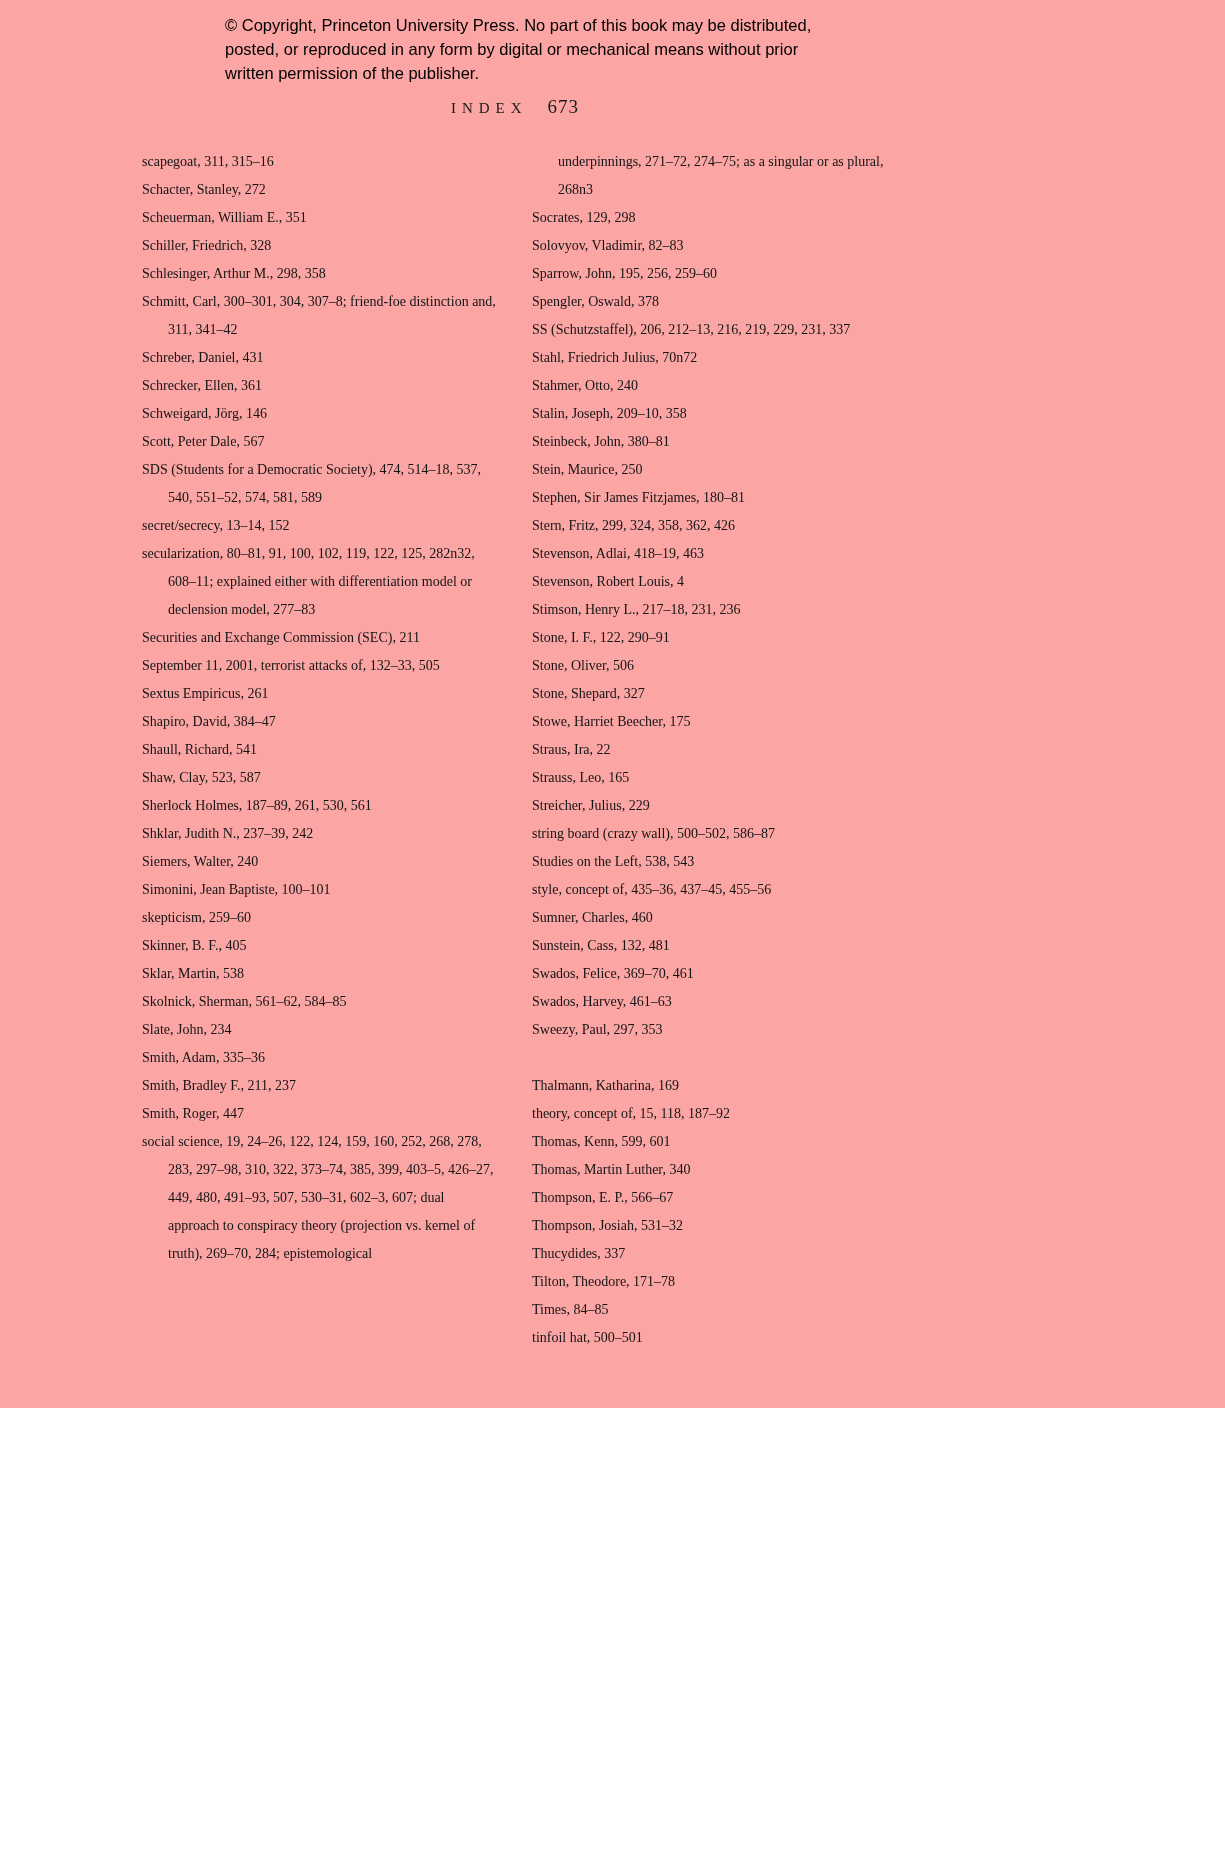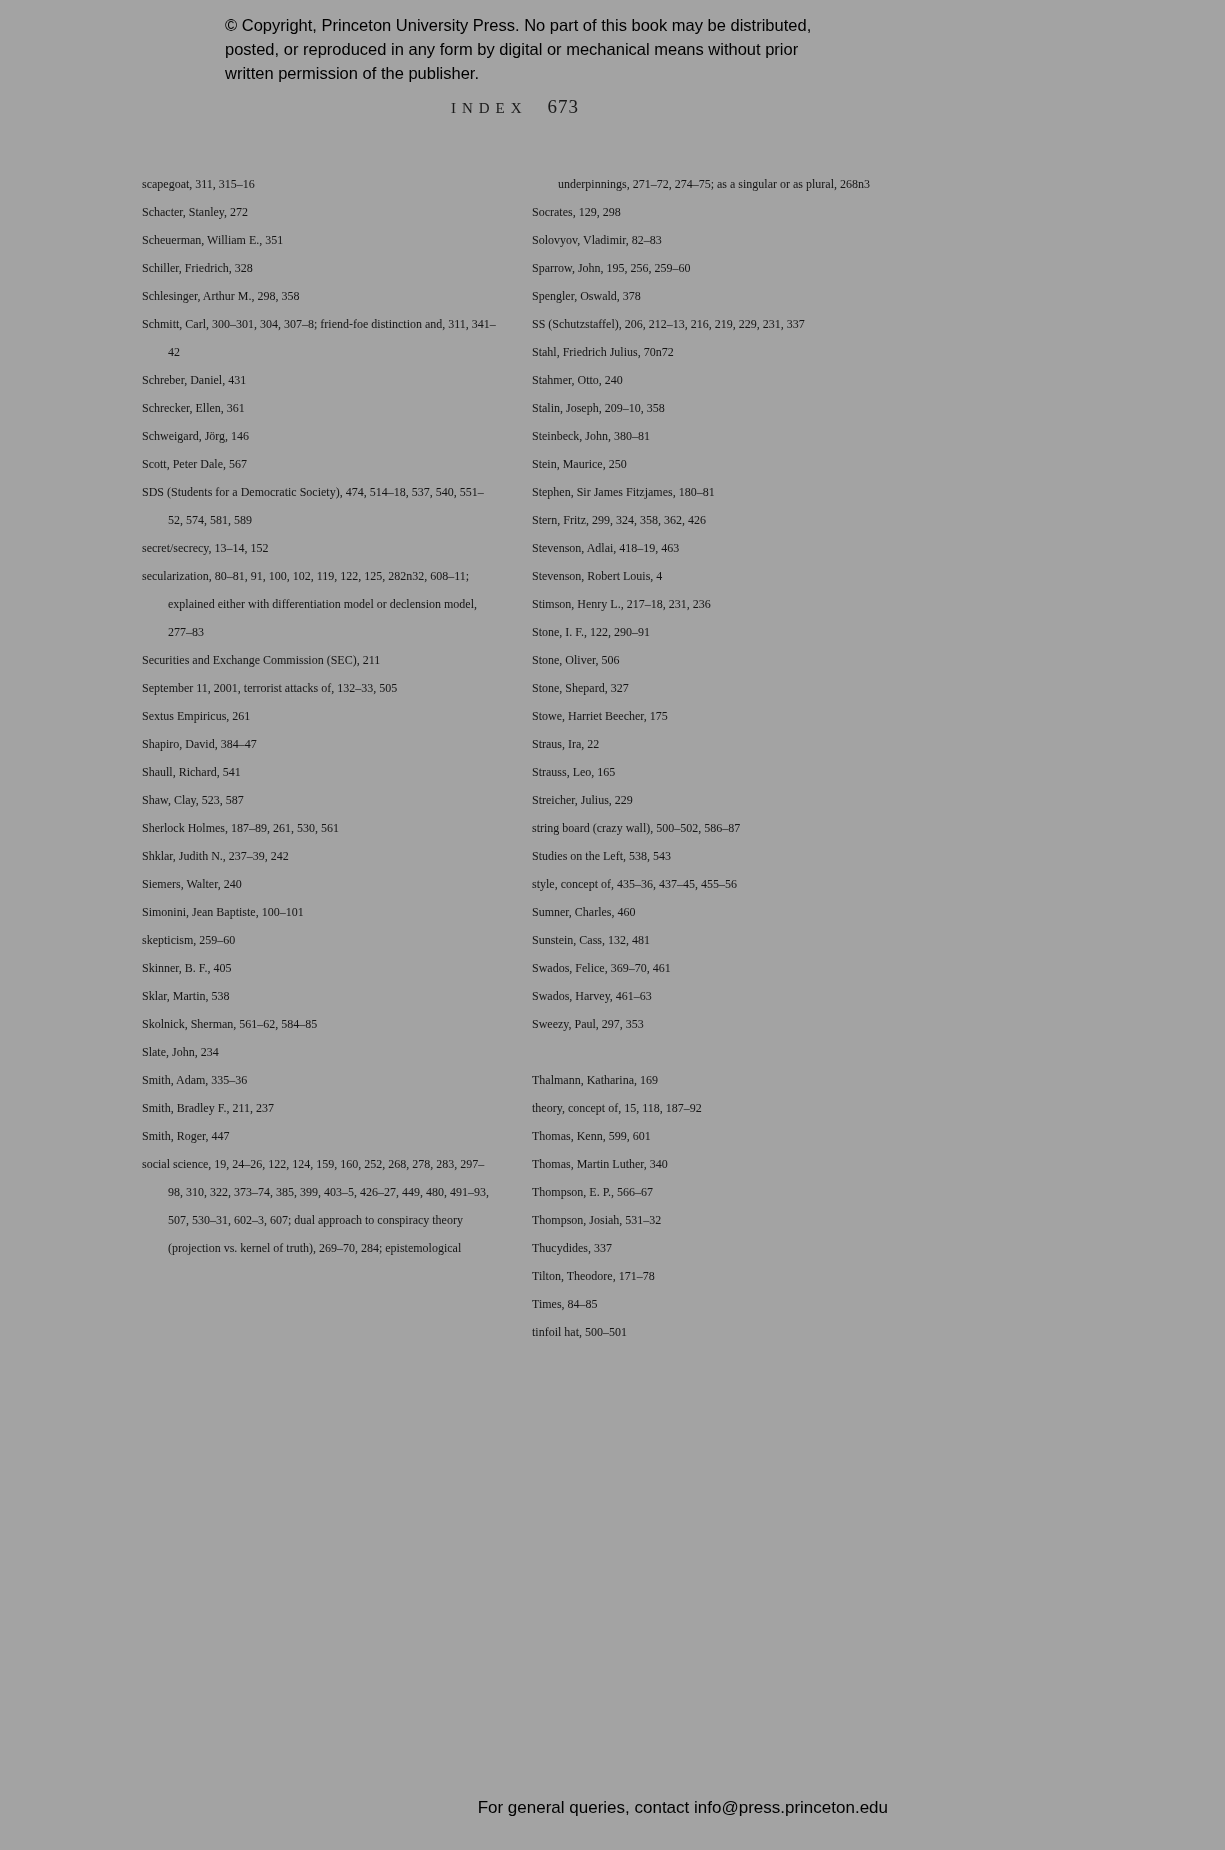--- a/index.html
+++ b/index.html
@@ -3,22 +3,22 @@
 <meta charset="utf-8">
 <style>
   html, body {
     margin: 0;
     padding: 0;
     background: #ffffff;
   }
   .page {
     position: relative;
     width: 1225px;
-    height: 1850px;
-    background: #a3a3a3;
+    height: 1408px;
+    background: #fca5a5;
     color: #111111;
     overflow: hidden;
   }
   .copyright {
     position: absolute;
     top: 13px;
     left: 225px;
     width: 600px;
     font-family: "Liberation Sans", sans-serif;
     font-size: 16.5px;
@@ -48,24 +48,23 @@
     position: absolute;
     top: 148px;
     left: 142px;
     width: 746px;
     display: flex;
     justify-content: space-between;
   }
   .column {
     width: 356px;
     font-family: "Liberation Serif", serif;
-    font-size: 12px;
+    font-size: 14px;
     line-height: 28px;
     color: #141414;
-    margin-top: 22px;
   }
   .entry {
     padding-left: 26px;
     text-indent: -26px;
   }
   .entry.cont {
     text-indent: 0;
   }
   .entry.gap {
     margin-top: 28px;

